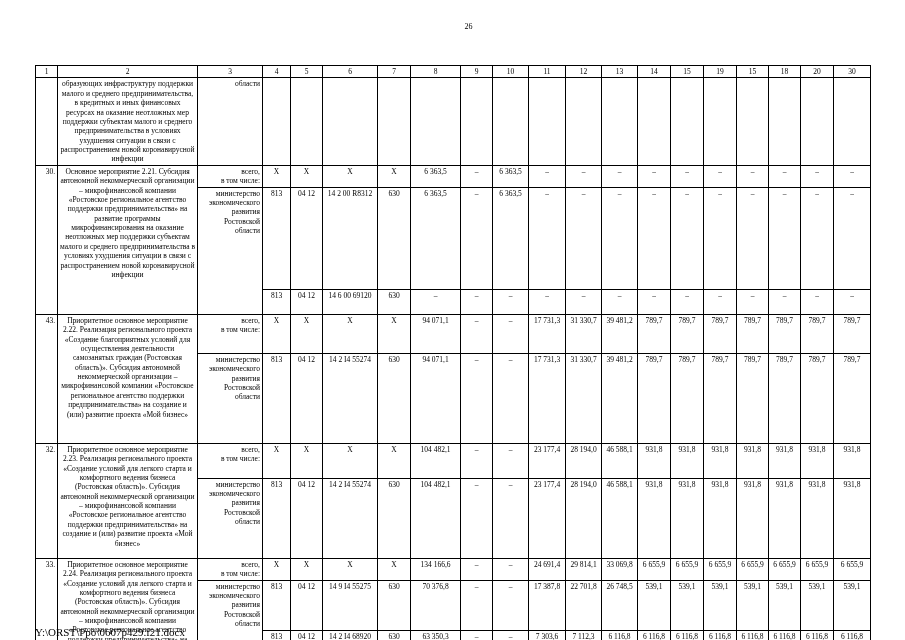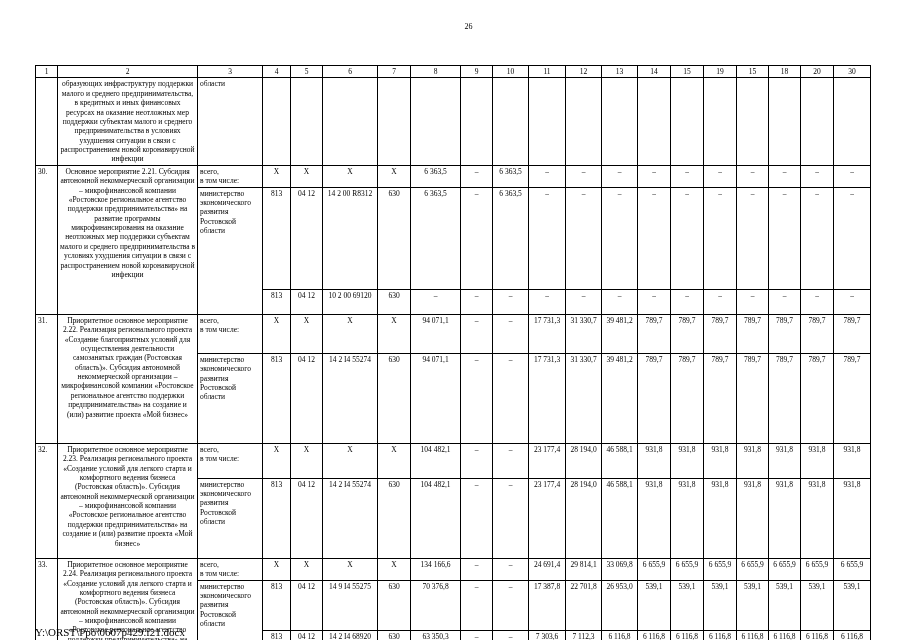--- a/index.html
+++ b/index.html
@@ -27,23 +27,23 @@
     font-size: 7.5px;
     line-height: 1.25;
   }
   table.budget td {
     border: 1px solid #000;
     vertical-align: top;
     padding: 1px 2px;
     overflow: hidden;
   }
   td.num-header { text-align: center; padding: 0 1px 1px 1px; }
-  td.cell-num { text-align: left; padding-left: 3px; margin-top: 32px; }
+  td.cell-num { text-align: right; padding-left: 3px; margin-top: 32px; }
   td.cell-name { text-align: center; }
-  td.cell-exec { text-align: left; white-space: pre-line; }
+  td.cell-exec { text-align: right; white-space: pre-line; }
   td.cell-val { text-align: center; padding: 1px 1px; white-space: nowrap; }
   .footer {
     position: absolute;
     left: 35px; top: 626px;
     font-size: 11px;
   }
 </style>
 </head>
 <body>
 
@@ -163,38 +163,38 @@
           <td class="cell-val">–</td>
           <td class="cell-val">–</td>
           <td class="cell-val">–</td>
           <td class="cell-val">–</td>
           <td class="cell-val">–</td>
           <td class="cell-val">–</td>
         </tr>
         <tr>
           <td class="cell-val">813</td>
           <td class="cell-val">04 12</td>
-          <td class="cell-val">10 2 00 69120</td>
-          <td class="cell-val">630</td>
-          <td class="cell-val">–</td>
-          <td class="cell-val">–</td>
-          <td class="cell-val">–</td>
-          <td class="cell-val">–</td>
-          <td class="cell-val">–</td>
-          <td class="cell-val">–</td>
-          <td class="cell-val">–</td>
-          <td class="cell-val">–</td>
-          <td class="cell-val">–</td>
-          <td class="cell-val">–</td>
-          <td class="cell-val">–</td>
-          <td class="cell-val">–</td>
-          <td class="cell-val">–</td>
-        </tr>
-        <tr>
-          <td rowspan="2" class="cell-num">31.</td>
+          <td class="cell-val">14 6 00 69120</td>
+          <td class="cell-val">630</td>
+          <td class="cell-val">–</td>
+          <td class="cell-val">–</td>
+          <td class="cell-val">–</td>
+          <td class="cell-val">–</td>
+          <td class="cell-val">–</td>
+          <td class="cell-val">–</td>
+          <td class="cell-val">–</td>
+          <td class="cell-val">–</td>
+          <td class="cell-val">–</td>
+          <td class="cell-val">–</td>
+          <td class="cell-val">–</td>
+          <td class="cell-val">–</td>
+          <td class="cell-val">–</td>
+        </tr>
+        <tr>
+          <td rowspan="2" class="cell-num">43.</td>
           <td rowspan="2" class="cell-name">
             <div style="min-height: 126px;">Приоритетное основное мероприятие 2.22. Реализация регионального проекта «Создание благоприятных условий для осуществления деятельности самозанятых граждан (Ростовская область)». Субсидия автономной некоммерческой организации – микрофинансовой компании «Ростовское региональное агентство поддержки предпринимательства» на создание и (или) развитие проекта «Мой бизнес»</div>
           </td>
           <td class="cell-exec">всего,
 в том числе:</td>
           <td class="cell-val">X</td>
           <td class="cell-val">X</td>
           <td class="cell-val">X</td>
           <td class="cell-val">X</td>
           <td class="cell-val">94 071,1</td>
@@ -305,21 +305,21 @@
           <td rowspan="2" class="cell-exec">министерство экономического развития Ростовской области</td>
           <td class="cell-val">813</td>
           <td class="cell-val">04 12</td>
           <td class="cell-val">14 9 I4 55275</td>
           <td class="cell-val">630</td>
           <td class="cell-val">70 376,8</td>
           <td class="cell-val">–</td>
           <td class="cell-val">–</td>
           <td class="cell-val">17 387,8</td>
           <td class="cell-val">22 701,8</td>
-          <td class="cell-val">26 953,0</td>
+          <td class="cell-val">26 748,5</td>
           <td class="cell-val">539,1</td>
           <td class="cell-val">539,1</td>
           <td class="cell-val">539,1</td>
           <td class="cell-val">539,1</td>
           <td class="cell-val">539,1</td>
           <td class="cell-val">539,1</td>
           <td class="cell-val">539,1</td>
         </tr>
         <tr>
           <td class="cell-val">813</td>

